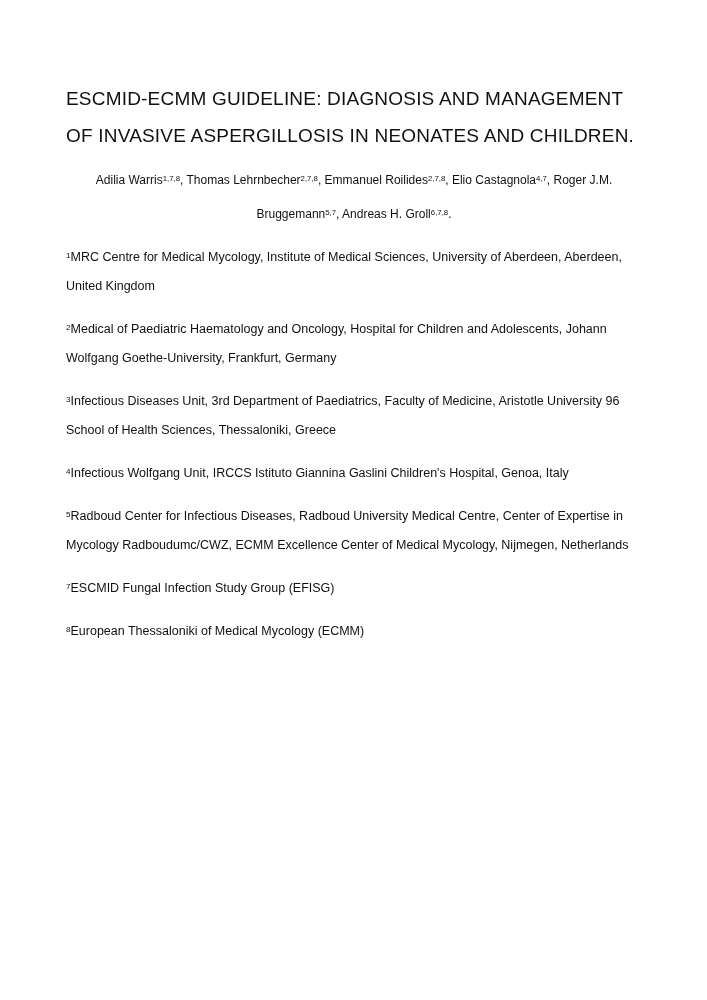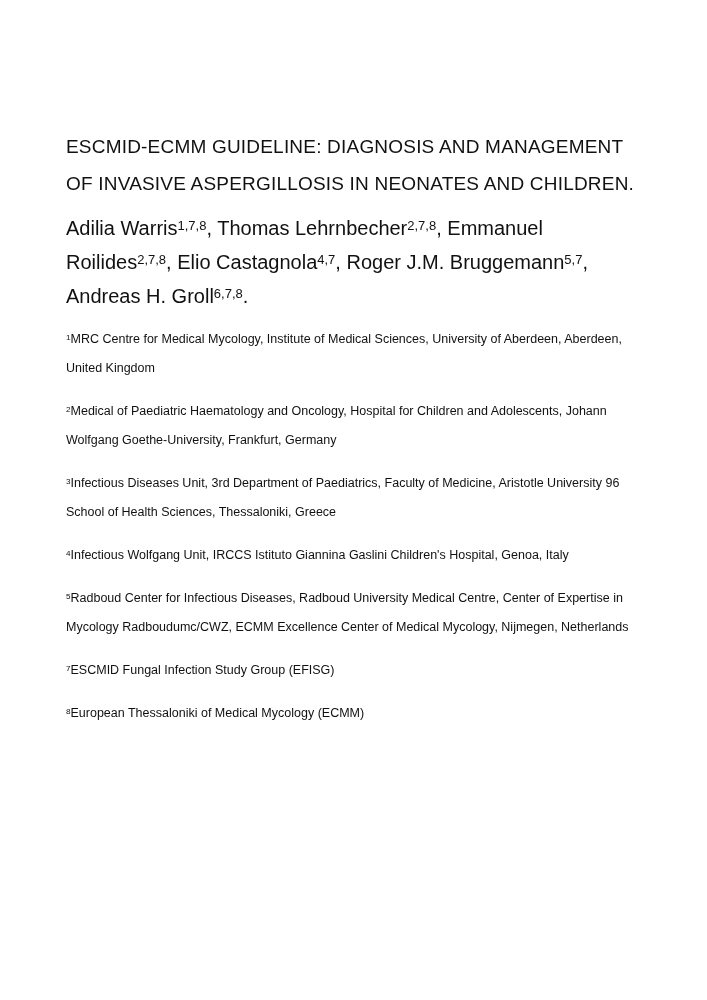--- a/index.html
+++ b/index.html
@@ -14,33 +14,33 @@
     background: #ffffff;
     overflow: hidden;
     font-family: "Liberation Sans", "DejaVu Sans", sans-serif;
     color: #111111;
   }
   .content {
     position: absolute;
     left: 66px;
     top: 80px;
     width: 576px;
-    margin-top: 48px;
   }
   .doc-title {
     font-size: 19px;
     line-height: 37px;
     font-weight: 400;
     letter-spacing: 0.2px;
     margin: 0 0 9px 0;
   }
   .authors {
-    font-size: 20px;
+    font-size: 12px;
     line-height: 34px;
     margin: 0 0 12px 0;
+    text-align: center;
   }
   .affiliation {
     font-size: 12.5px;
     line-height: 29px;
     margin: 0 0 14px 0;
   }
   sup.affsup {
     font-size: 0.65em;
     line-height: 0;
     position: relative;

